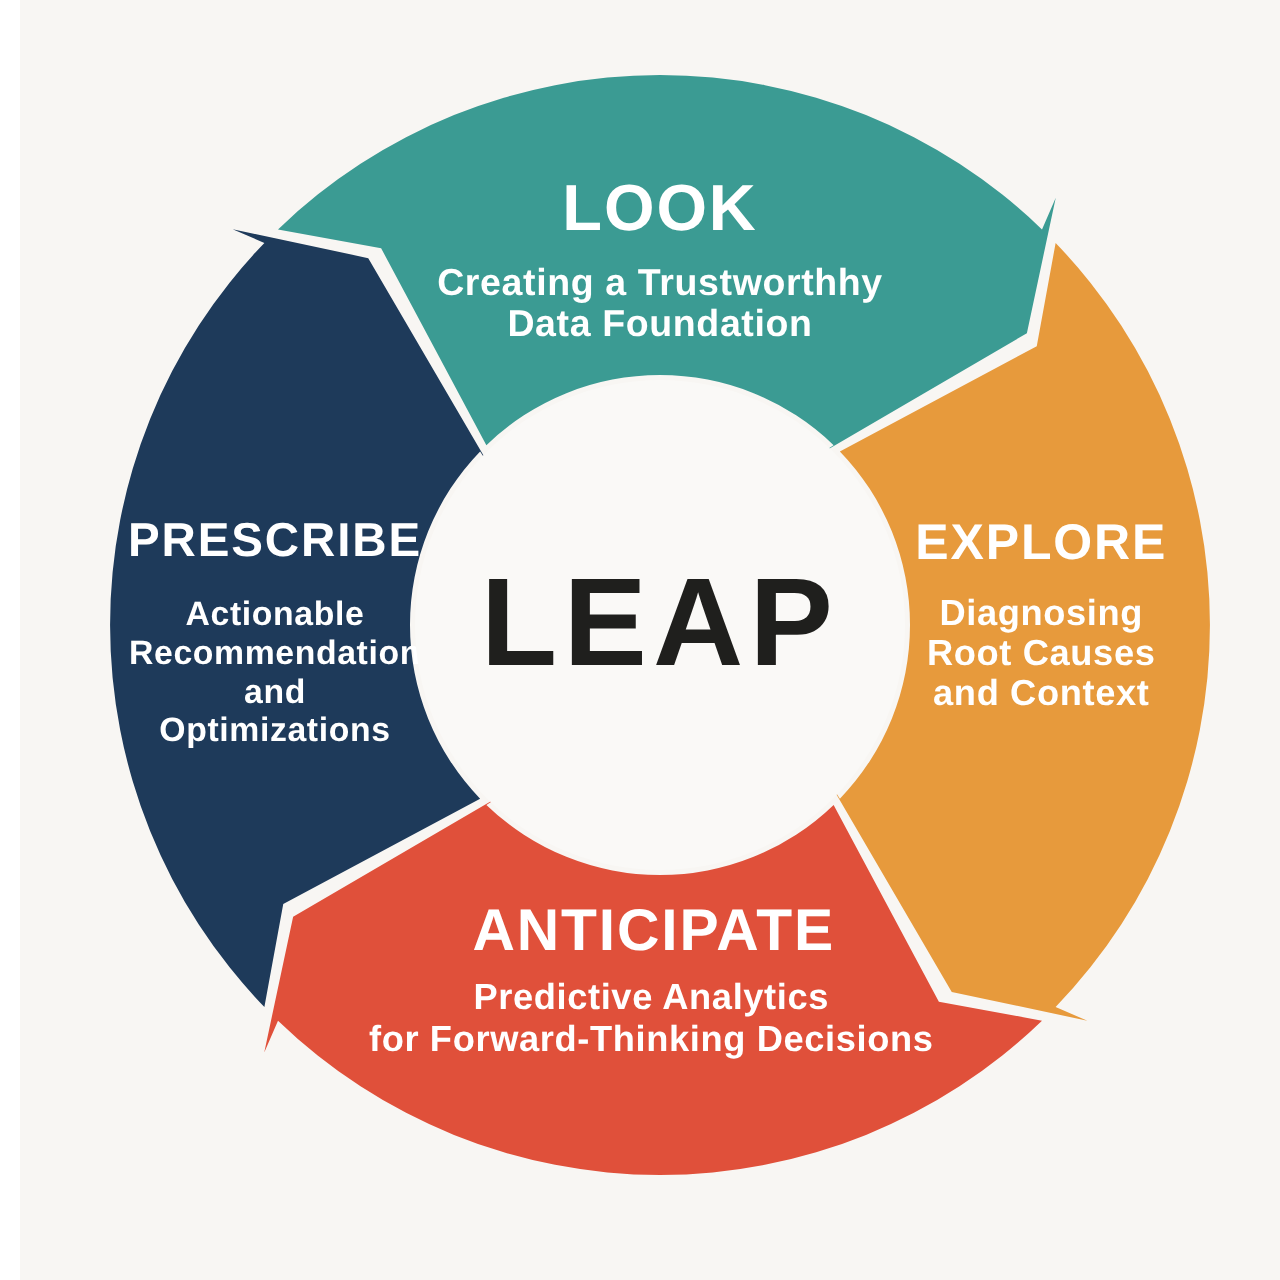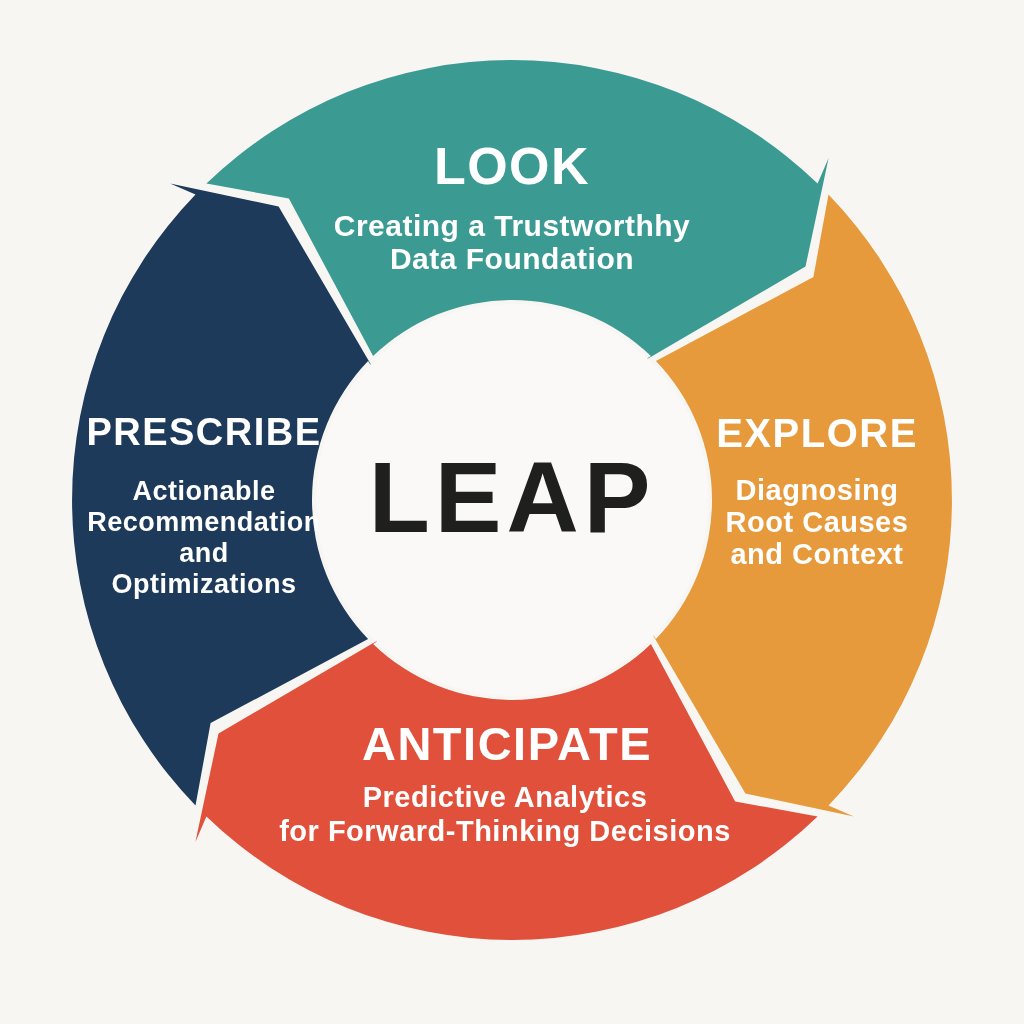--- a/index.html
+++ b/index.html
@@ -7,20 +7,21 @@
     padding: 0;
     width: 1024px;
     height: 1024px;
     overflow: hidden;
     font-family: "Liberation Sans", sans-serif;
   }
   .stage {
     position: relative;
     width: 852px;
     height: 1024px;
+    padding-left: 16px;
   }
   svg { display: block; width: 1024px; height: 1024px; }
   .seg-title {
     fill: #ffffff;
     font-family: "Liberation Sans", sans-serif;
     font-weight: 800;
     letter-spacing: 1.5px;
     text-anchor: middle;
   }
   .seg-sub {

